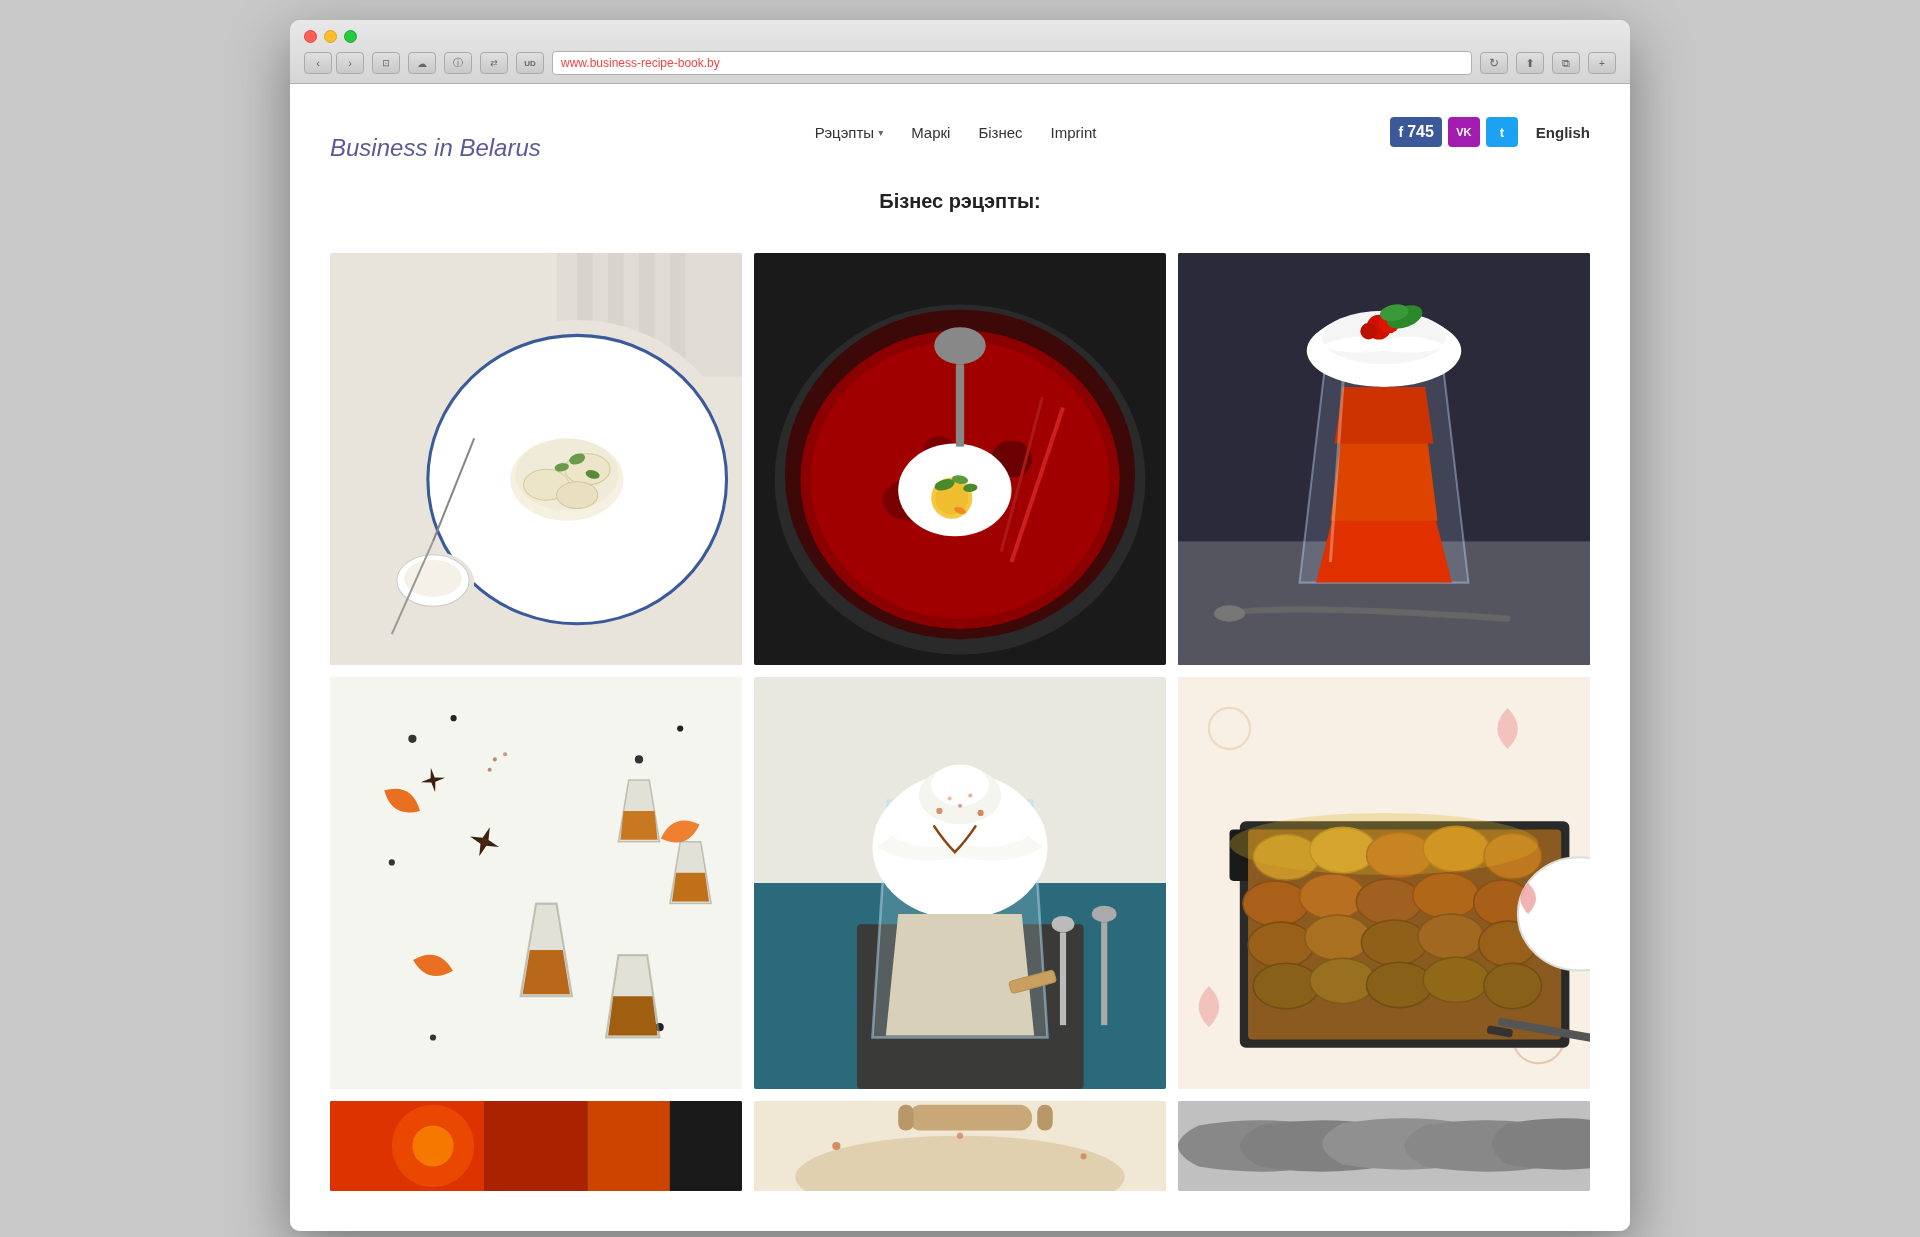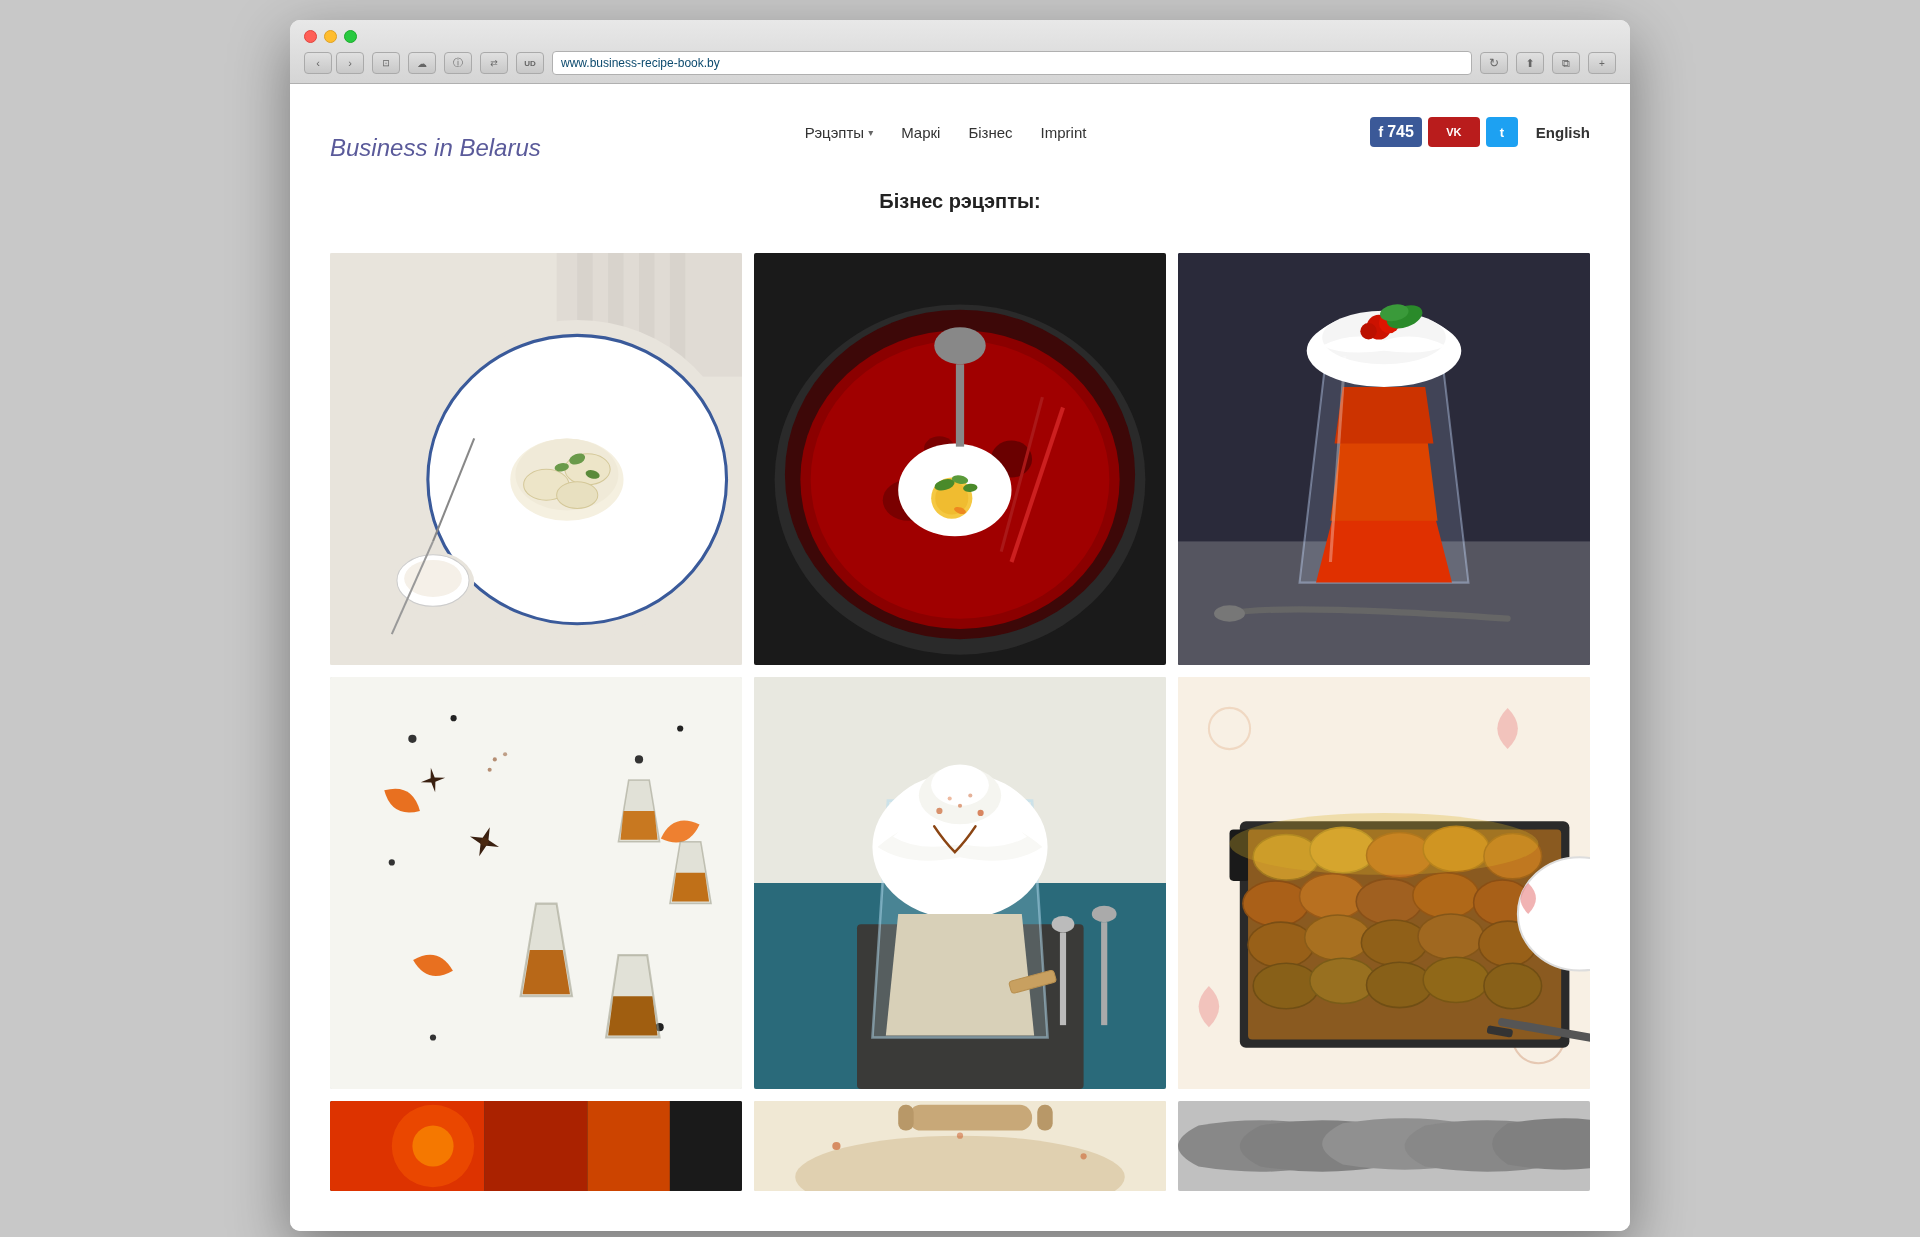--- a/index.html
+++ b/index.html
@@ -72,21 +72,21 @@
     .browser-address-bar {
       flex: 1;
       background: white;
       border: 1px solid #b0b0b0;
       border-radius: 4px;
       height: 24px;
       display: flex;
       align-items: center;
       padding: 0 8px;
       font-size: 12px;
-      color: #0c4a6e;
+      color: #ef4444;
     }
 
     .browser-action-btn {
       width: 28px;
       height: 22px;
       background: linear-gradient(to bottom, #e0e0e0, #c8c8c8);
       border: 1px solid #aaa;
       border-radius: 4px;
       display: flex;
       align-items: center;
@@ -160,22 +160,22 @@
       color: white;
       cursor: pointer;
       gap: 4px;
     }
 
     .social-btn-fb {
       background: #3b5998;
     }
 
     .social-btn-vk {
-      background: #b91c1c;
-      width: 52px;
+      background: #a21caf;
+      width: 32px;
       padding: 0;
     }
 
     .social-btn-tw {
       background: #1da1f2;
       width: 32px;
       padding: 0;
     }
 
     .fb-count {

